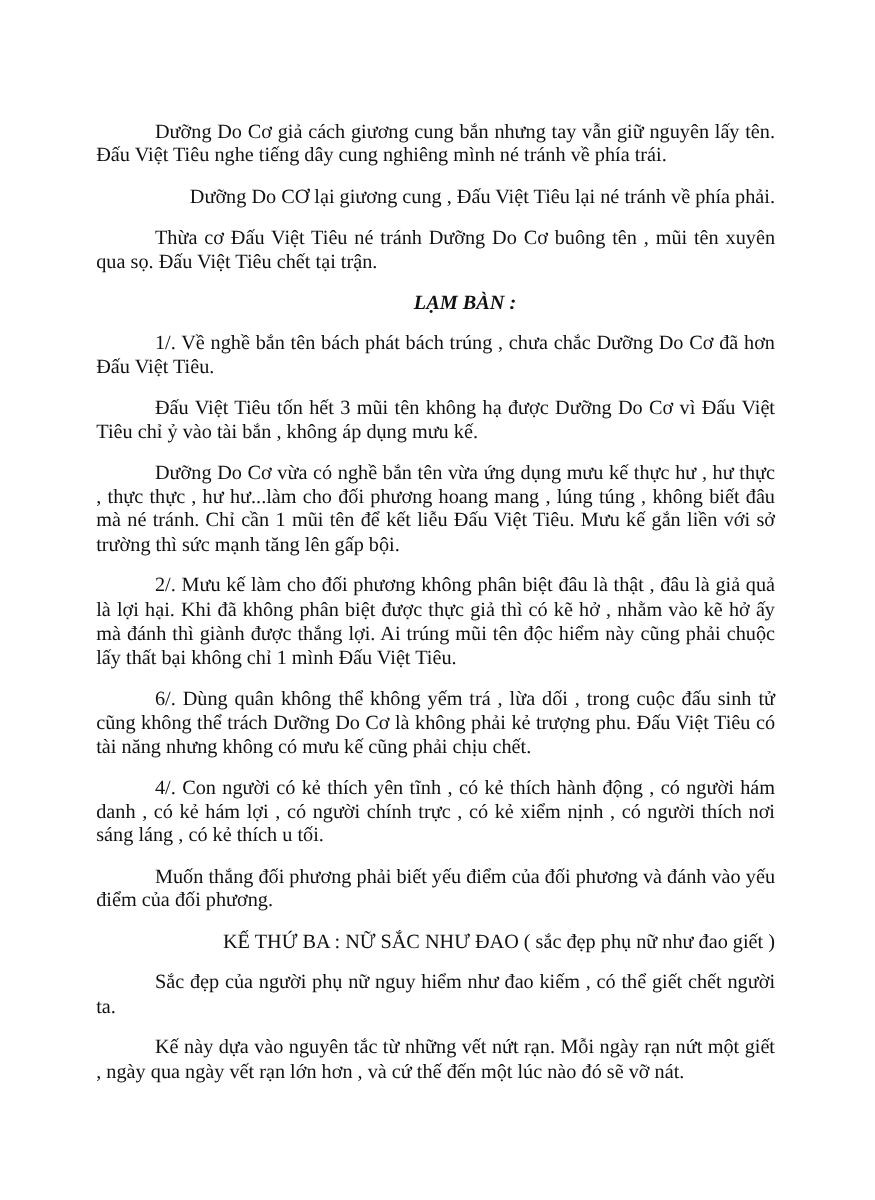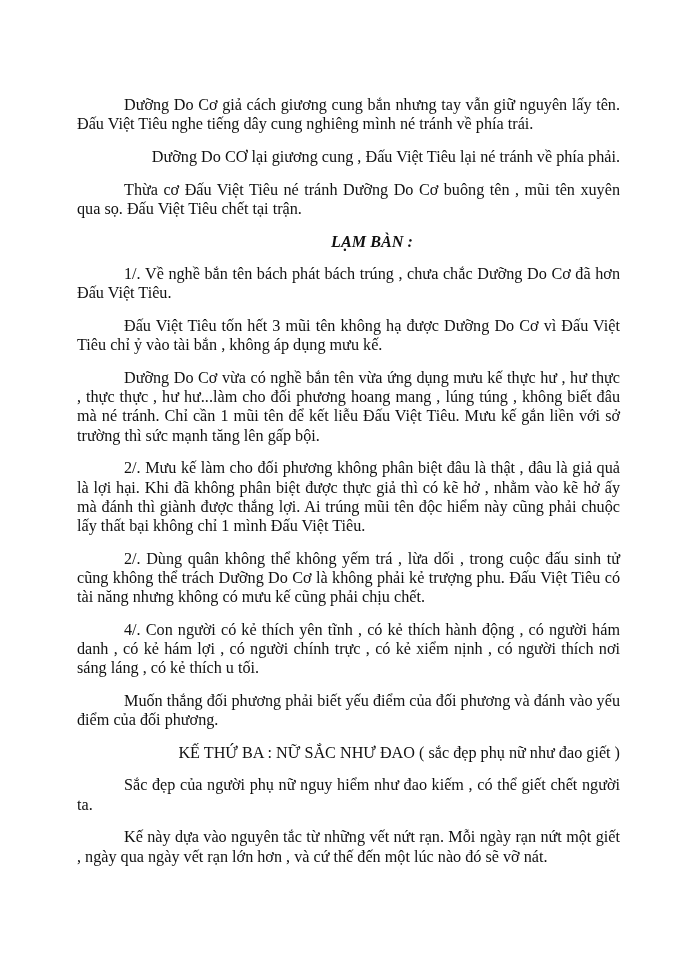--- a/index.html
+++ b/index.html
@@ -39,21 +39,21 @@
   <p class="para">Dưỡng Do Cơ giả cách giương cung bắn nhưng tay vẫn giữ nguyên lấy tên. Đấu Việt Tiêu nghe tiếng dây cung nghiêng mình né tránh về phía trái.</p>
   <p class="para left">Dưỡng Do CƠ lại giương cung , Đấu Việt Tiêu lại né tránh về phía phải.</p>
   <p class="para">Thừa cơ Đấu Việt Tiêu né tránh Dưỡng Do Cơ buông tên , mũi tên xuyên qua sọ. Đấu Việt Tiêu chết tại trận.</p>
 
   <p class="heading-italic">LẠM BÀN :</p>
 
   <p class="para">1/. Về nghề bắn tên bách phát bách trúng , chưa chắc Dưỡng Do Cơ đã hơn Đấu Việt Tiêu.</p>
   <p class="para">Đấu Việt Tiêu tốn hết 3 mũi tên không hạ được Dưỡng Do Cơ vì Đấu Việt Tiêu chỉ ỷ vào tài bắn , không áp dụng mưu kế.</p>
   <p class="para">Dưỡng Do Cơ vừa có nghề bắn tên vừa ứng dụng mưu kế thực hư , hư thực , thực thực , hư hư...làm cho đối phương hoang mang , lúng túng , không biết đâu mà né tránh. Chỉ cần 1 mũi tên để kết liễu Đấu Việt Tiêu. Mưu kế gắn liền với sở trường thì sức mạnh tăng lên gấp bội.</p>
   <p class="para">2/. Mưu kế làm cho đối phương không phân biệt đâu là thật , đâu là giả quả là lợi hại. Khi đã không phân biệt được thực giả thì có kẽ hở , nhằm vào kẽ hở ấy mà đánh thì giành được thắng lợi. Ai trúng mũi tên độc hiểm này cũng phải chuộc lấy thất bại không chỉ 1 mình Đấu Việt Tiêu.</p>
-  <p class="para">2/. Dùng quân không thể không yếm trá , lừa dối , trong cuộc đấu sinh tử cũng không thể trách Dưỡng Do Cơ là không phải kẻ trượng phu. Đấu Việt Tiêu có tài năng nhưng không có mưu kế cũng phải chịu chết.</p>
+  <p class="para">6/. Dùng quân không thể không yếm trá , lừa dối , trong cuộc đấu sinh tử cũng không thể trách Dưỡng Do Cơ là không phải kẻ trượng phu. Đấu Việt Tiêu có tài năng nhưng không có mưu kế cũng phải chịu chết.</p>
   <p class="para">4/. Con người có kẻ thích yên tĩnh , có kẻ thích hành động , có người hám danh , có kẻ hám lợi , có người chính trực , có kẻ xiểm nịnh , có người thích nơi sáng láng , có kẻ thích u tối.</p>
   <p class="para">Muốn thắng đối phương phải biết yếu điểm của đối phương và đánh vào yếu điểm của đối phương.</p>
 
   <p class="para left"><span class="heading-bold">KẾ THỨ BA : NỮ SẮC NHƯ ĐAO</span><span> ( sắc đẹp phụ nữ như đao giết )</span></p>
 
   <p class="para">Sắc đẹp của người phụ nữ nguy hiểm như đao kiếm , có thể giết chết người ta.</p>
   <p class="para">Kế này dựa vào nguyên tắc từ những vết nứt rạn. Mỗi ngày rạn nứt một giết , ngày qua ngày vết rạn lớn hơn , và cứ thế đến một lúc nào đó sẽ vỡ nát.</p>
 </div>
 
 </body></html>

